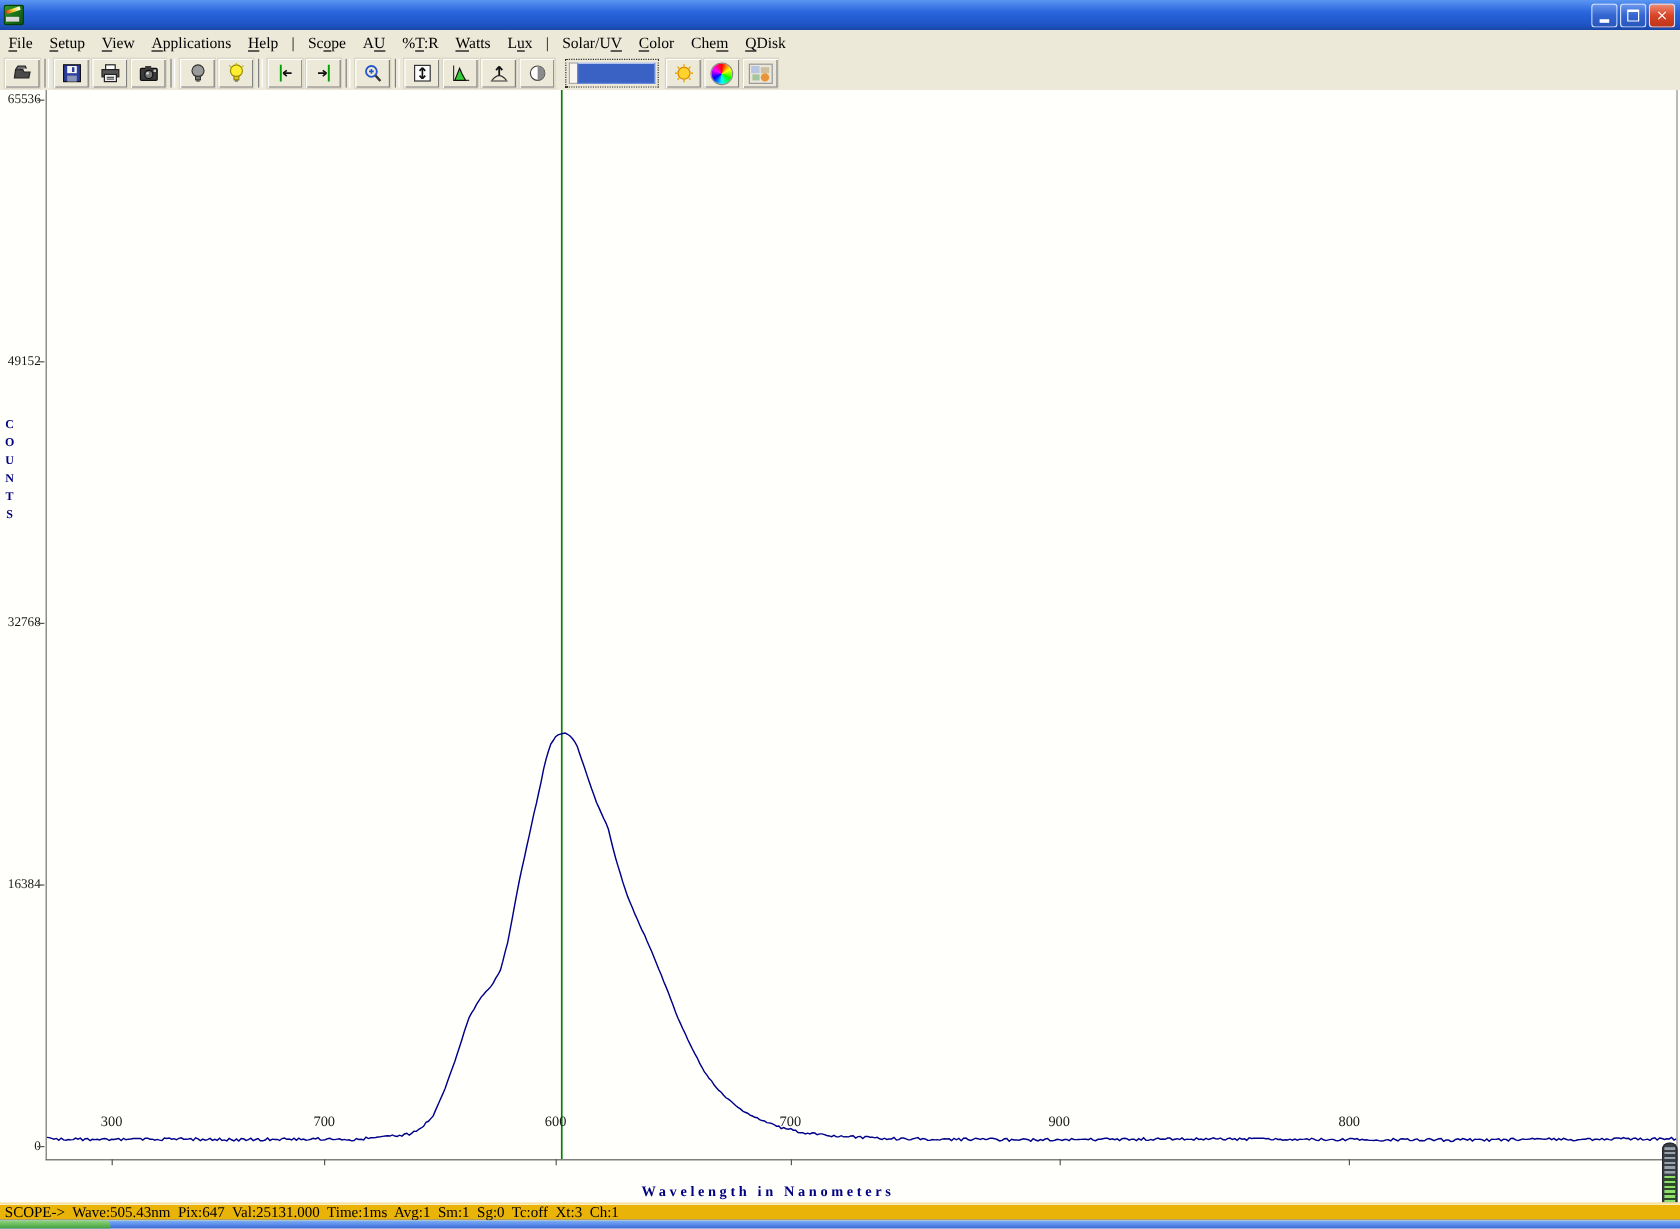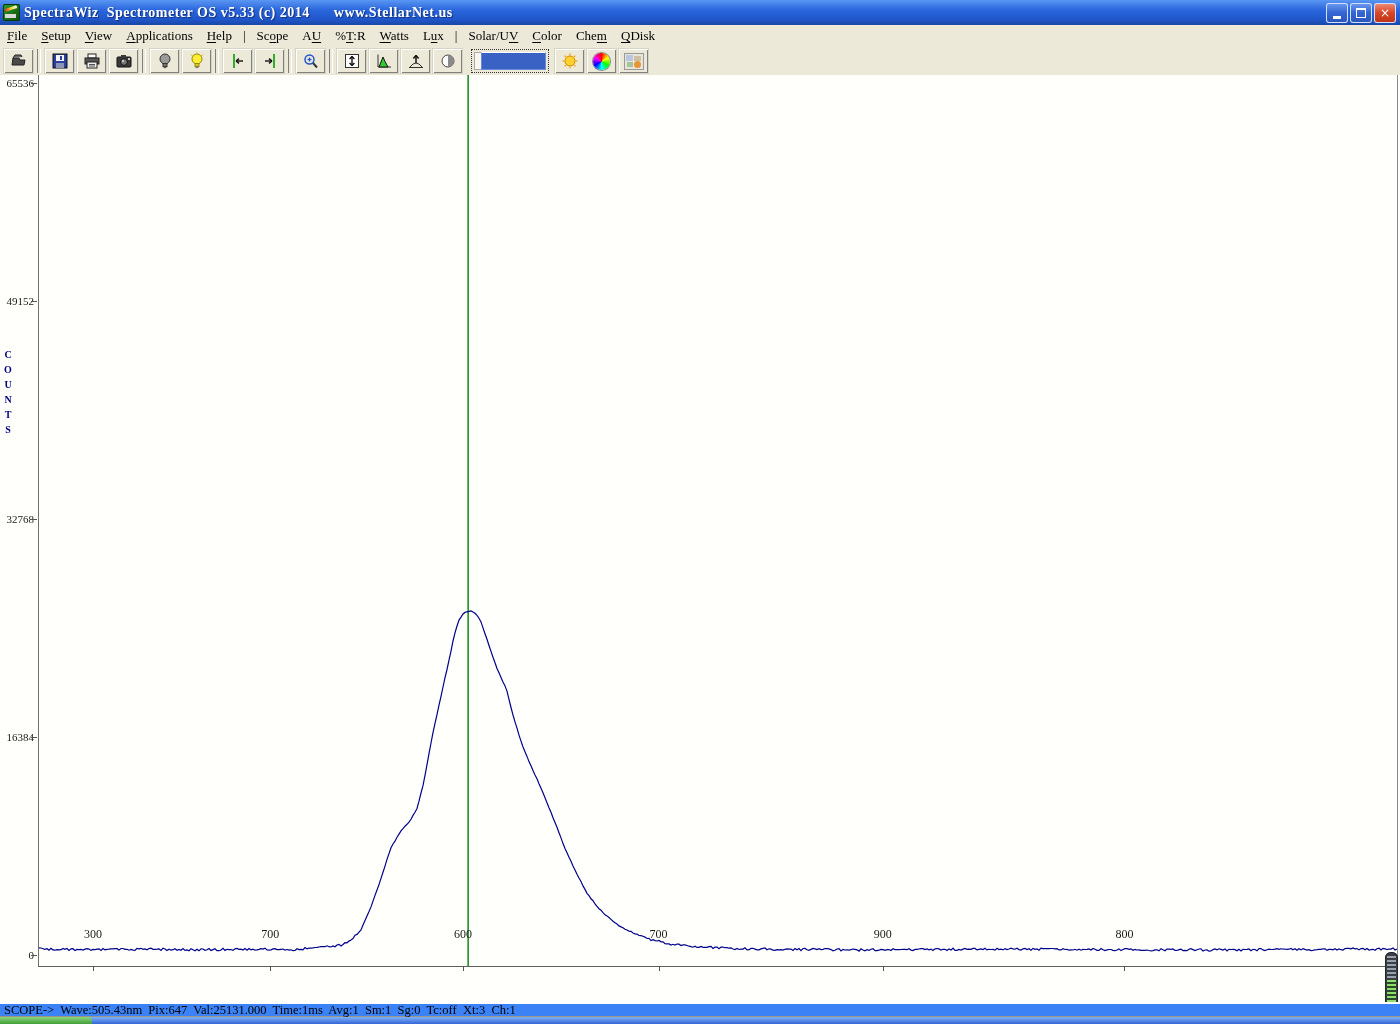--- a/index.html
+++ b/index.html
@@ -71,39 +71,38 @@
 
   
   .device-indicator{position:absolute;left:1385px;top:877px;width:13px;height:63px;
     background:#3a3f46;border-radius:6px;box-shadow:inset 0 0 0 1px #23262b;overflow:hidden;}
   .device-indicator .seg-top{position:absolute;left:2px;top:4px;width:9px;height:22px;
     background:repeating-linear-gradient(180deg,#9aa2ac 0 2px,#3a3f46 2px 4px);}
   .device-indicator .seg-bot{position:absolute;left:2px;top:28px;width:9px;height:30px;
     background:repeating-linear-gradient(180deg,#8ee06a 0 2px,#2c4a28 2px 4px);}
 
   
-  .statusbar{position:absolute;left:0;top:1002px;width:1400px;height:15px;background:#3b82f6;
+  .statusbar{position:absolute;left:0;top:1002px;width:1400px;height:15px;background:#eab308;
     border-top:1px solid #fff;box-shadow:inset 0 1px 0 #fff, inset 0 -1px 0 #9a9684;
     font-size:12.5px;color:#000;line-height:15px;padding-left:4px;box-sizing:border-box;
     white-space:pre;overflow:hidden;}
 
   
   .taskbar{position:absolute;left:0;top:1017px;width:1400px;height:7px;
     background:linear-gradient(180deg,#7fb2f8 0%,#3465d8 100%);}
   .start-btn{position:absolute;left:0;top:0;width:92px;height:7px;border-radius:0 4px 0 0;
     background:linear-gradient(180deg,#8fd57e 0%,#3f9e38 100%);}
 </style>
 </head>
 <body>
 
 <div class="app">
 
   <div class="titlebar">
     <div class="app-icon"></div>
-    <div class="title-text">SpectraWiz  Spectrometer OS v5.33 (c) 2014      www.StellarNet.us</div>
     <div class="win-buttons">
       <div class="win-btn">
           <div class="minbar"></div>
         </div>
       <div class="win-btn">
           <div class="rest"></div>
         </div>
       <div class="win-btn close">
           <span>×</span>
         </div>
@@ -295,20 +294,21 @@
         <div class="xtick-mark" style="left: 270.218px;"></div>
         <div class="xtick-label" style="left: 441.054px;">600</div>
         <div class="xtick-mark" style="left: 463.054px;"></div>
         <div class="xtick-label" style="left: 636.606px;">700</div>
         <div class="xtick-mark" style="left: 658.606px;"></div>
         <div class="xtick-label" style="left: 860.676px;">900</div>
         <div class="xtick-mark" style="left: 882.676px;"></div>
         <div class="xtick-label" style="left: 1102.4px;">800</div>
         <div class="xtick-mark" style="left: 1124.4px;"></div>
       </div>
+    <div class="xaxis-title">Wavelength in Nanometers</div>
     <div class="device-indicator">
       <div class="seg-top"></div>
         <div class="seg-bot"></div>
     </div>
   </div>
 
   <div class="statusbar">SCOPE-&gt;  Wave:505.43nm  Pix:647  Val:25131.000  Time:1ms  Avg:1  Sm:1  Sg:0  Tc:off  Xt:3  Ch:1</div>
 
   <div class="taskbar">
     <div class="start-btn"></div>

